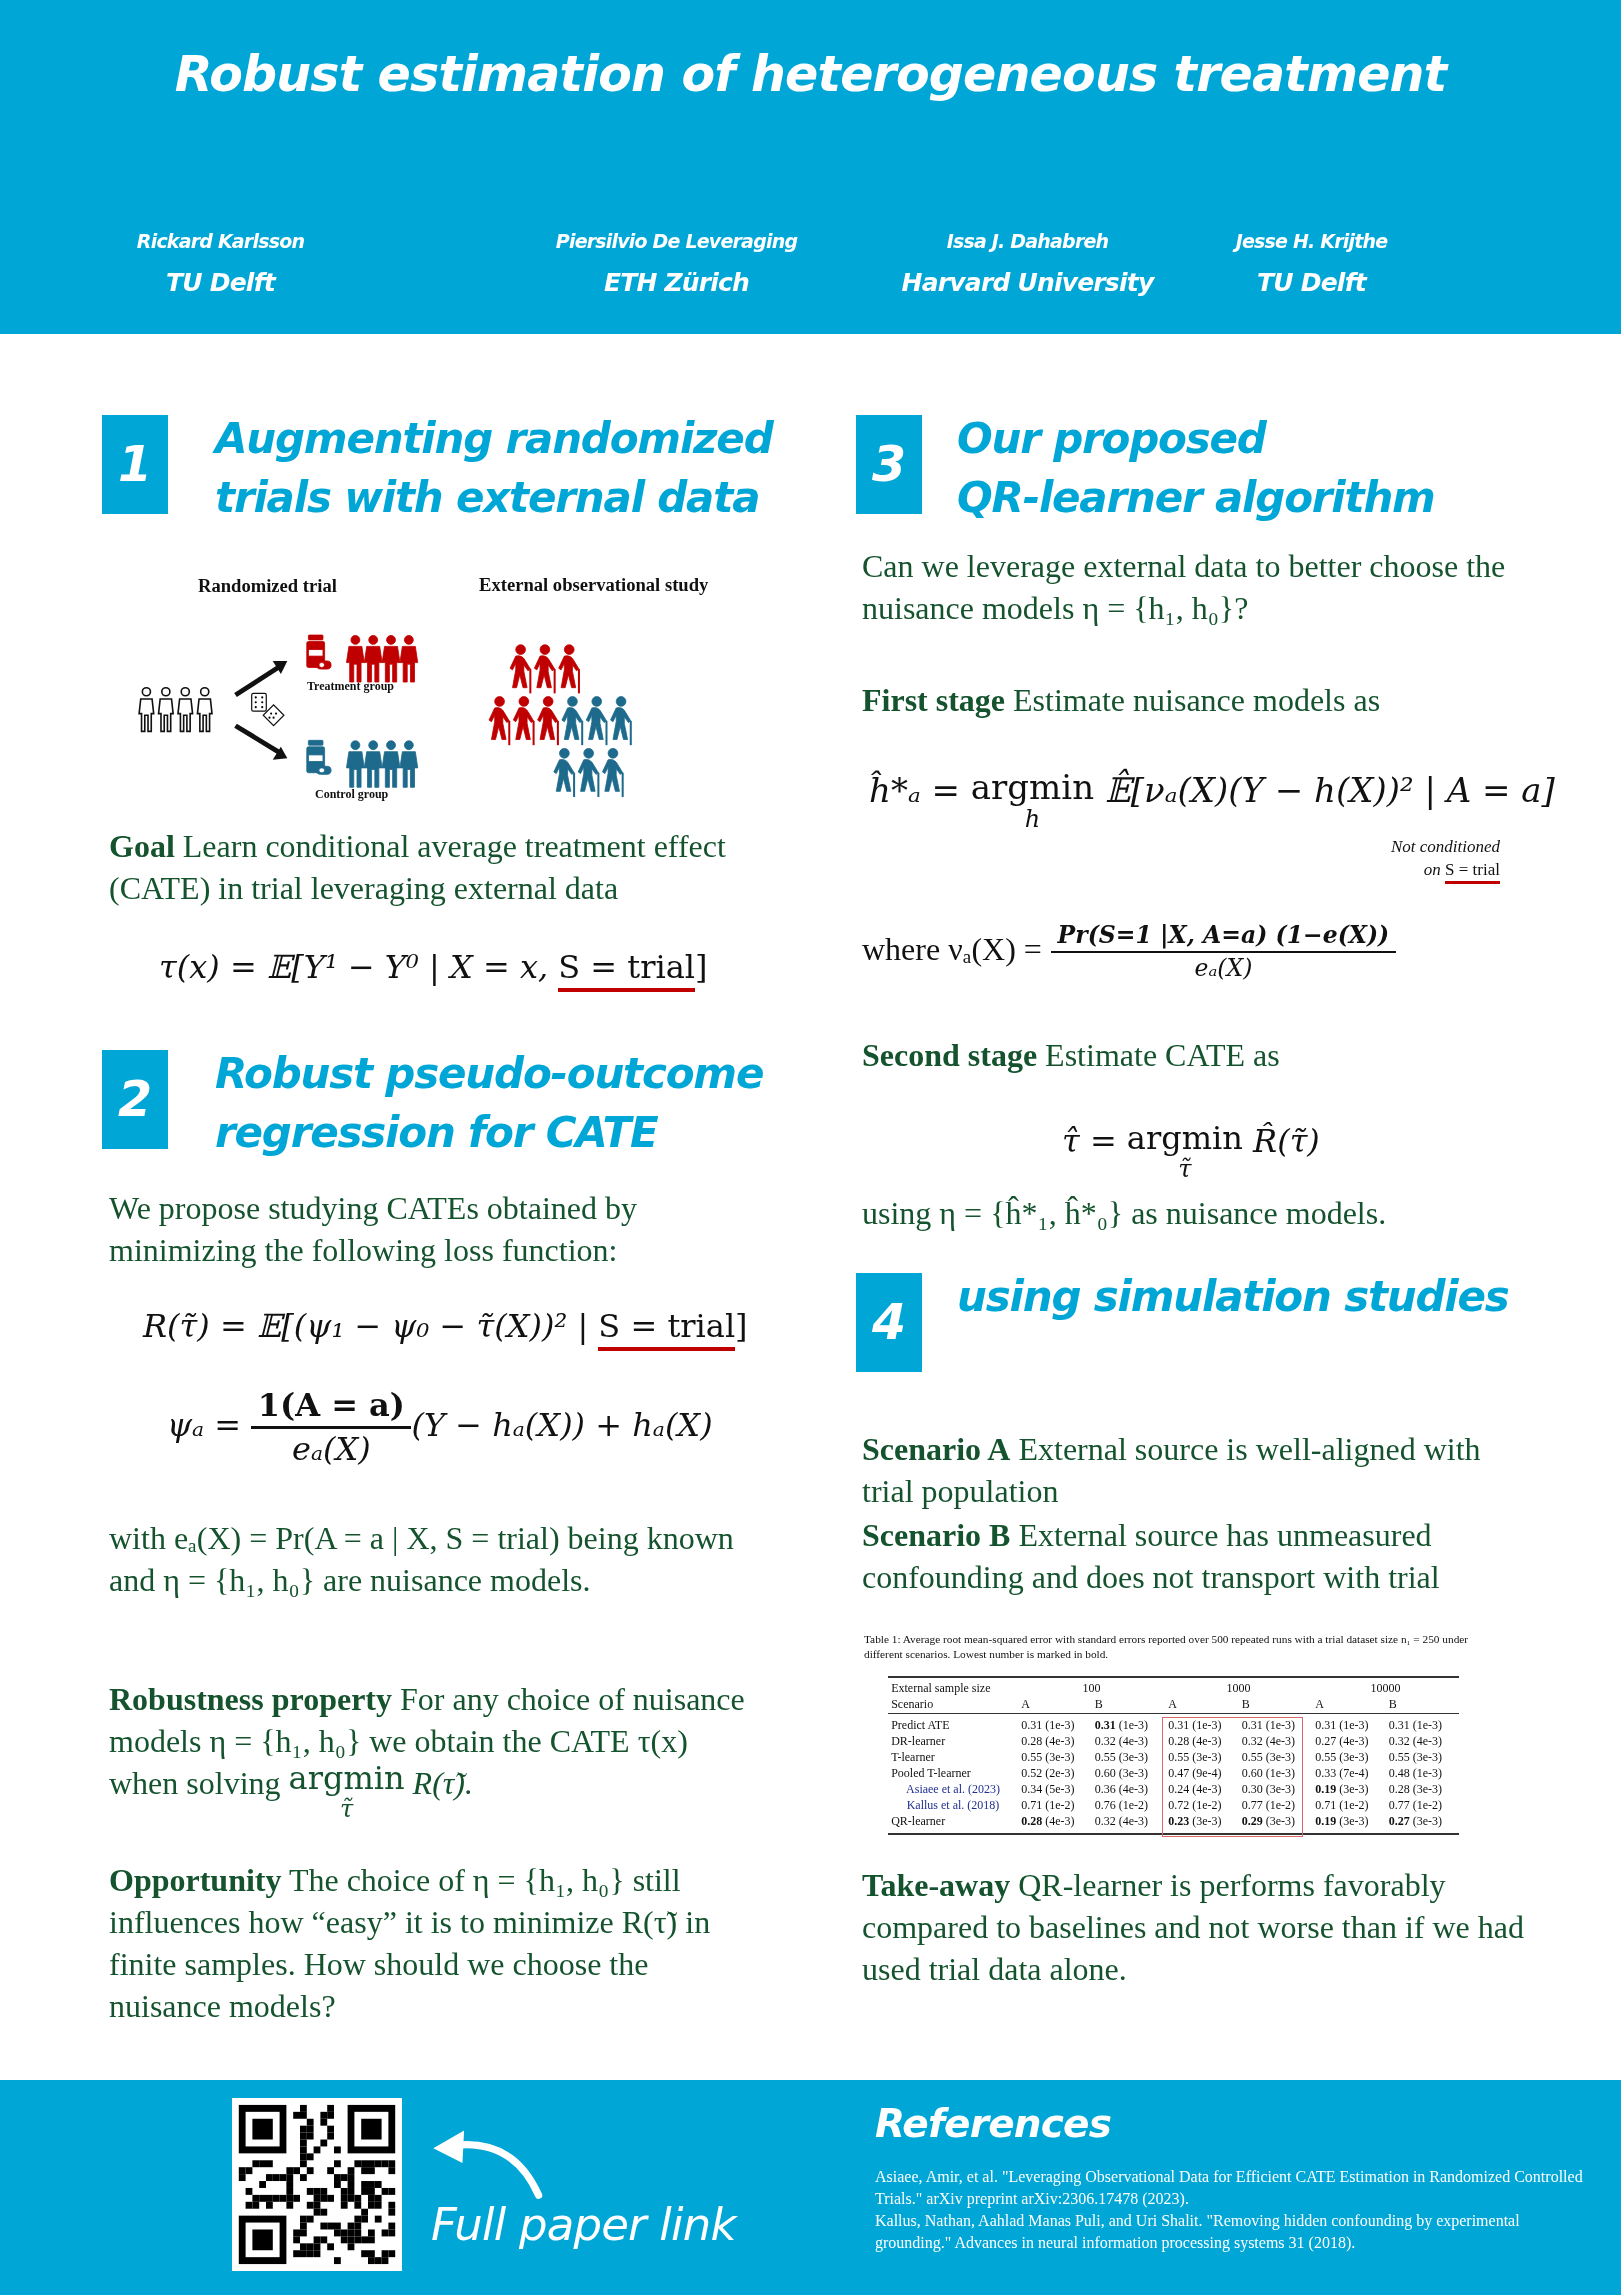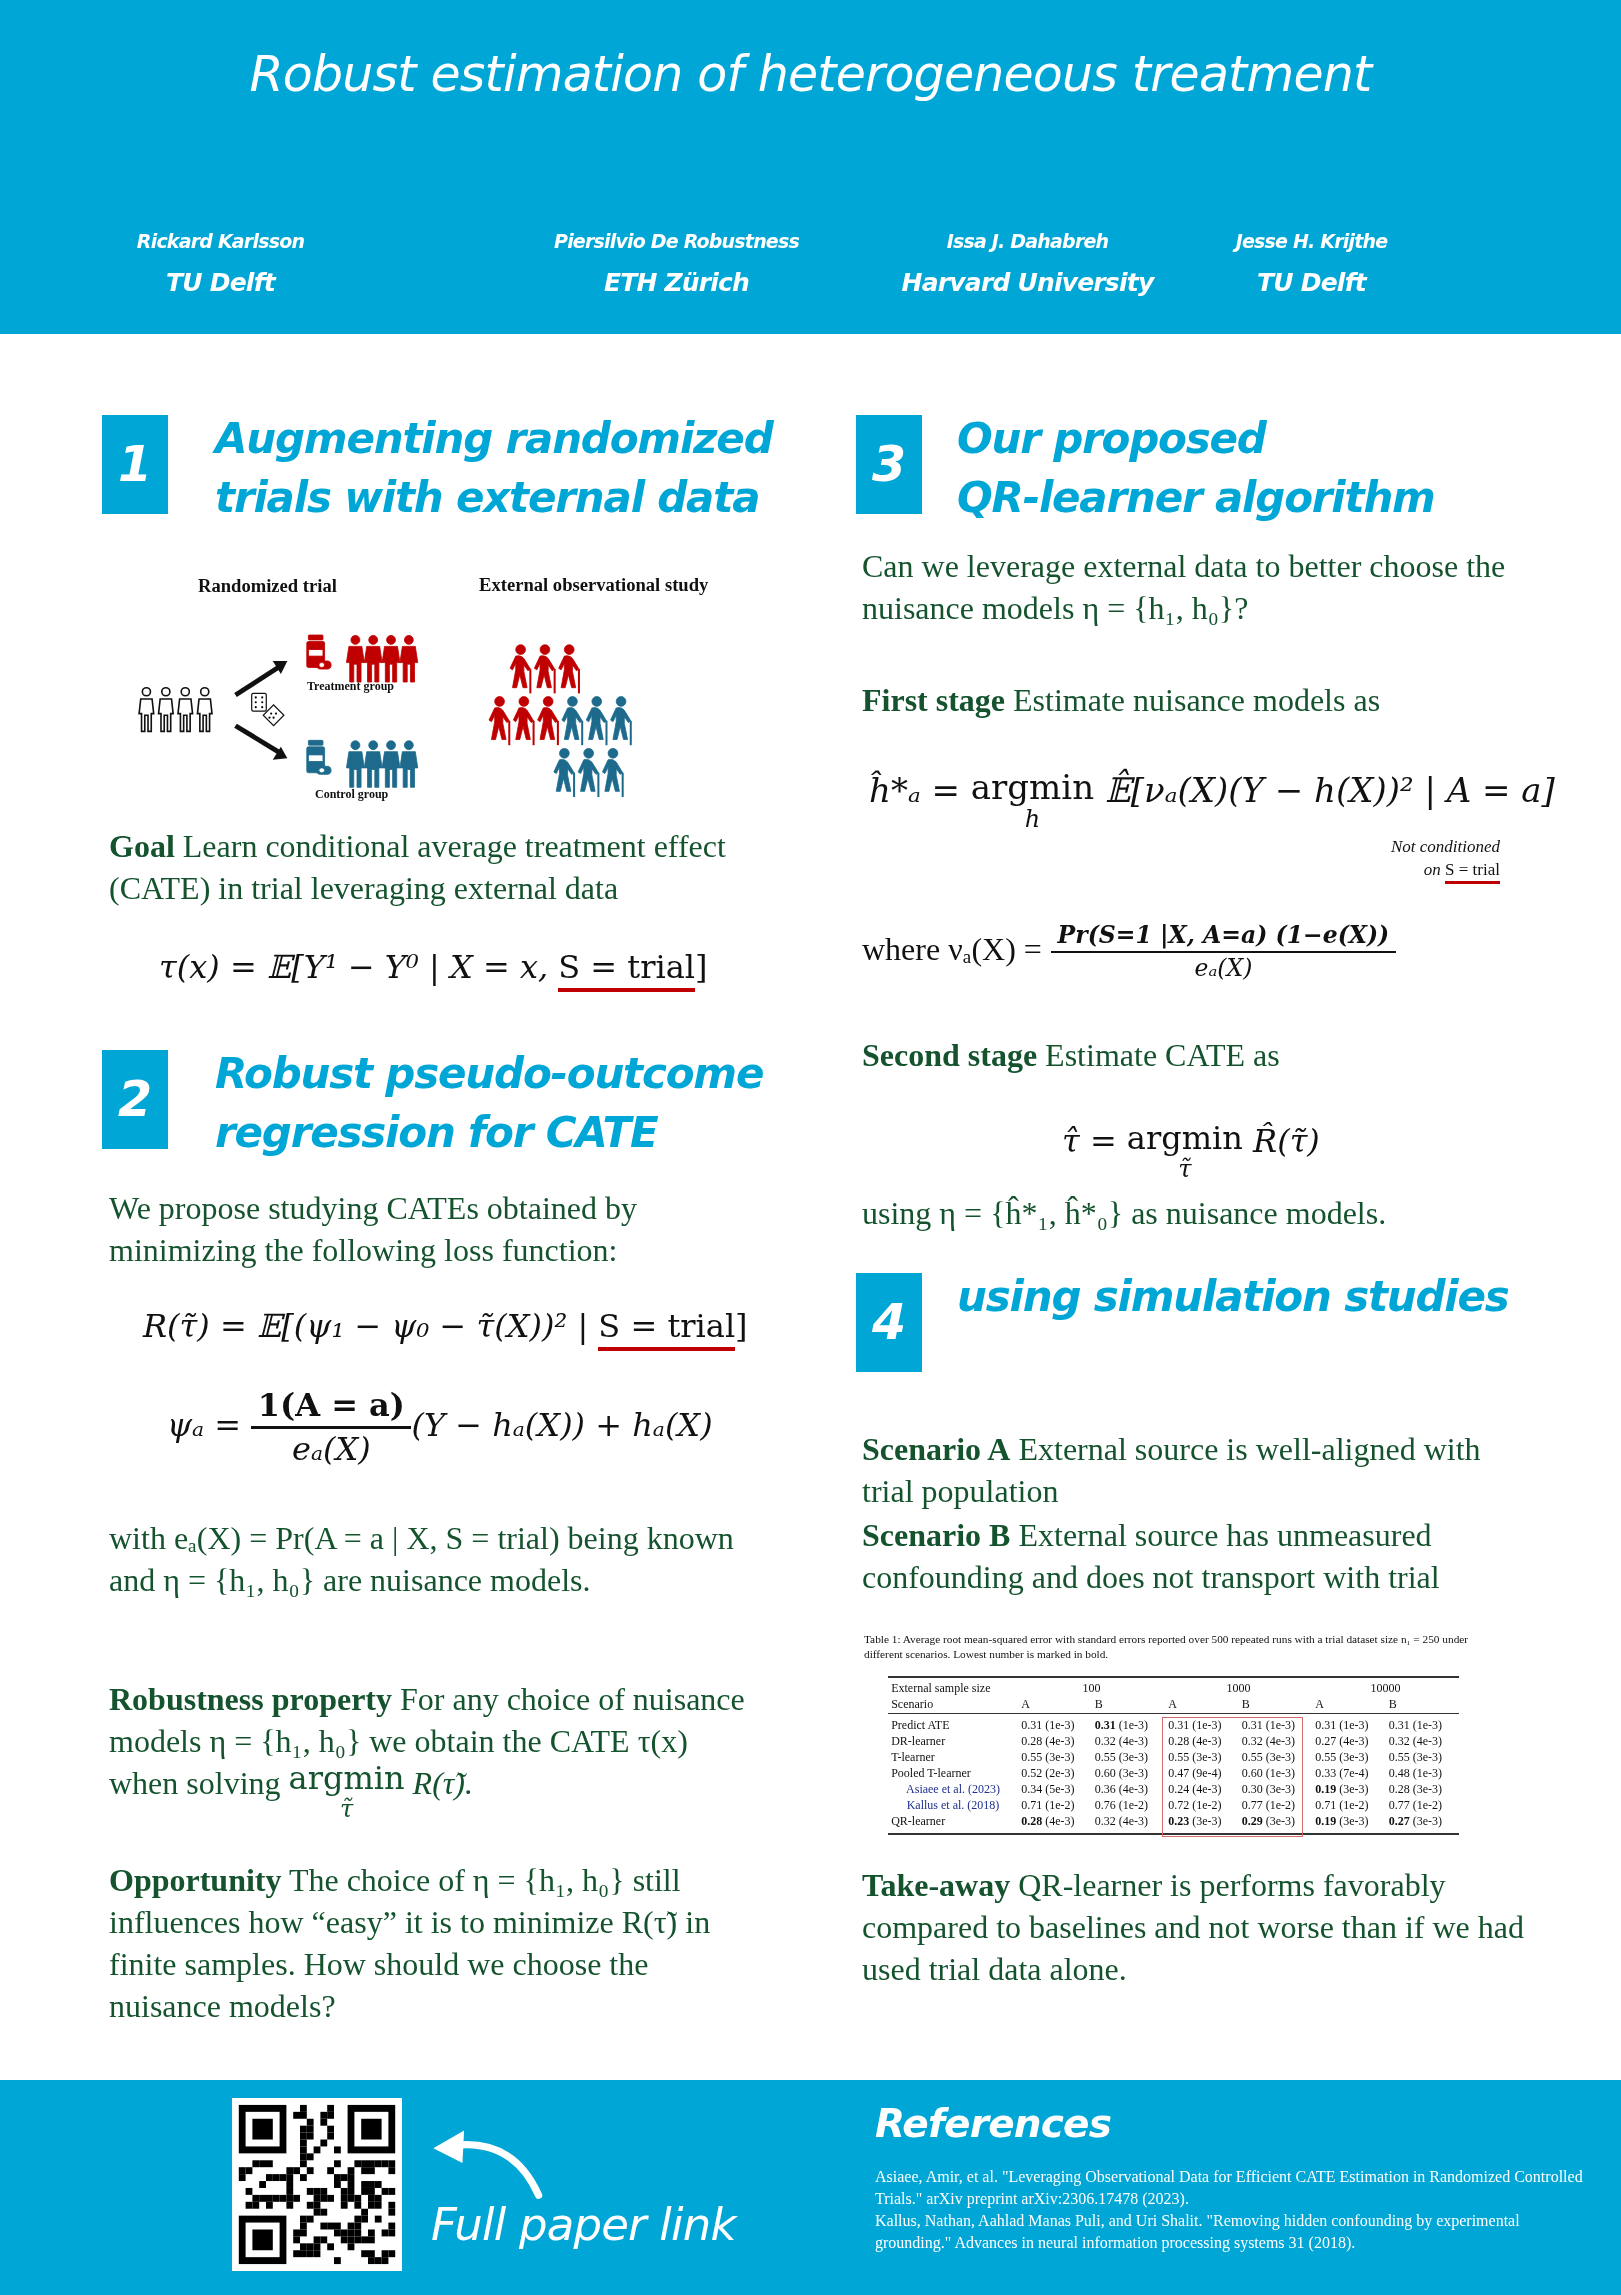--- a/index.html
+++ b/index.html
@@ -1,20 +1,20 @@
 <!DOCTYPE html>
 <html style="font-size:13px"><head>
 <meta charset="utf-8">
 <style>
   * { box-sizing: border-box; margin: 0; padding: 0; }
   html, body { width: 1621px; height: 2295px; background: #ffffff; overflow: hidden; }
   body { position: relative; font-family: "Liberation Serif", "DejaVu Serif", serif; color: #111; }
 
   .header { position: absolute; left: 0; top: 0; width: 1621px; height: 334px; background: #00a6d6; color: #fff; text-align: center; }
-  .title { position: absolute; left: 0; width: 1621px; top: 42px; font-family: "DejaVu Sans", sans-serif; font-weight: normal; font-style: italic; font-size: 49px; line-height: 65px; letter-spacing: -0.8px; }
+  .title { position: absolute; left: 0; width: 1621px; top: 42px; font-family: "DejaVu Sans", sans-serif; font-weight: bold; font-style: italic; font-size: 49px; line-height: 65px; letter-spacing: -0.8px; }
   .authors { position: absolute; top: 216px; left: 0; width: 1621px; }
   .author { position: absolute; width: 405px; text-align: center; font-family: "DejaVu Sans", sans-serif; font-weight: bold; font-style: italic; color: #fff; }
   .author .name { font-size: 19px; line-height: 50px; letter-spacing: -0.8px; }
   .author .aff { font-size: 25px; line-height: 34px; letter-spacing: -0.8px; }
 
   .sec-head { position: absolute; height: 105px; }
   .sec-num { position: absolute; left: 0; top: 0; width: 66px; height: 99px; background: #00a6d6; color: #fff; font-family: "DejaVu Sans", sans-serif; font-weight: bold; font-style: italic; font-size: 49px; line-height: 99px; text-align: center; }
   .sec-title { position: absolute; left: 113px; top: -6.5px; color: #00a6d6; font-family: "DejaVu Sans", sans-serif; font-weight: bold; font-style: italic; font-size: 42px; line-height: 59px; letter-spacing: -1.2px; white-space: nowrap; }
 
   .txt { position: absolute; font-size: 32px; line-height: 42px; color: #14532d; }
@@ -58,21 +58,21 @@
 <div class="header">
   <div class="title">
     <div>Robust estimation of heterogeneous treatment</div>
   </div>
   <div class="authors">
     <div class="author" style="left:99px;width:243px;">
       <div class="name">Rickard Karlsson</div>
       <div class="aff">TU Delft</div>
     </div>
     <div class="author" style="left:478px;width:397px;">
-      <div class="name">Piersilvio De Robustness</div>
+      <div class="name">Piersilvio De Leveraging</div>
       <div class="aff">ETH Zürich</div>
     </div>
     <div class="author" style="left:898px;width:259px;">
       <div class="name">Issa J. Dahabreh</div>
       <div class="aff">Harvard University</div>
     </div>
     <div class="author" style="left:1190px;width:243px;">
       <div class="name">Jesse H. Krijthe</div>
       <div class="aff">TU Delft</div>
     </div>

